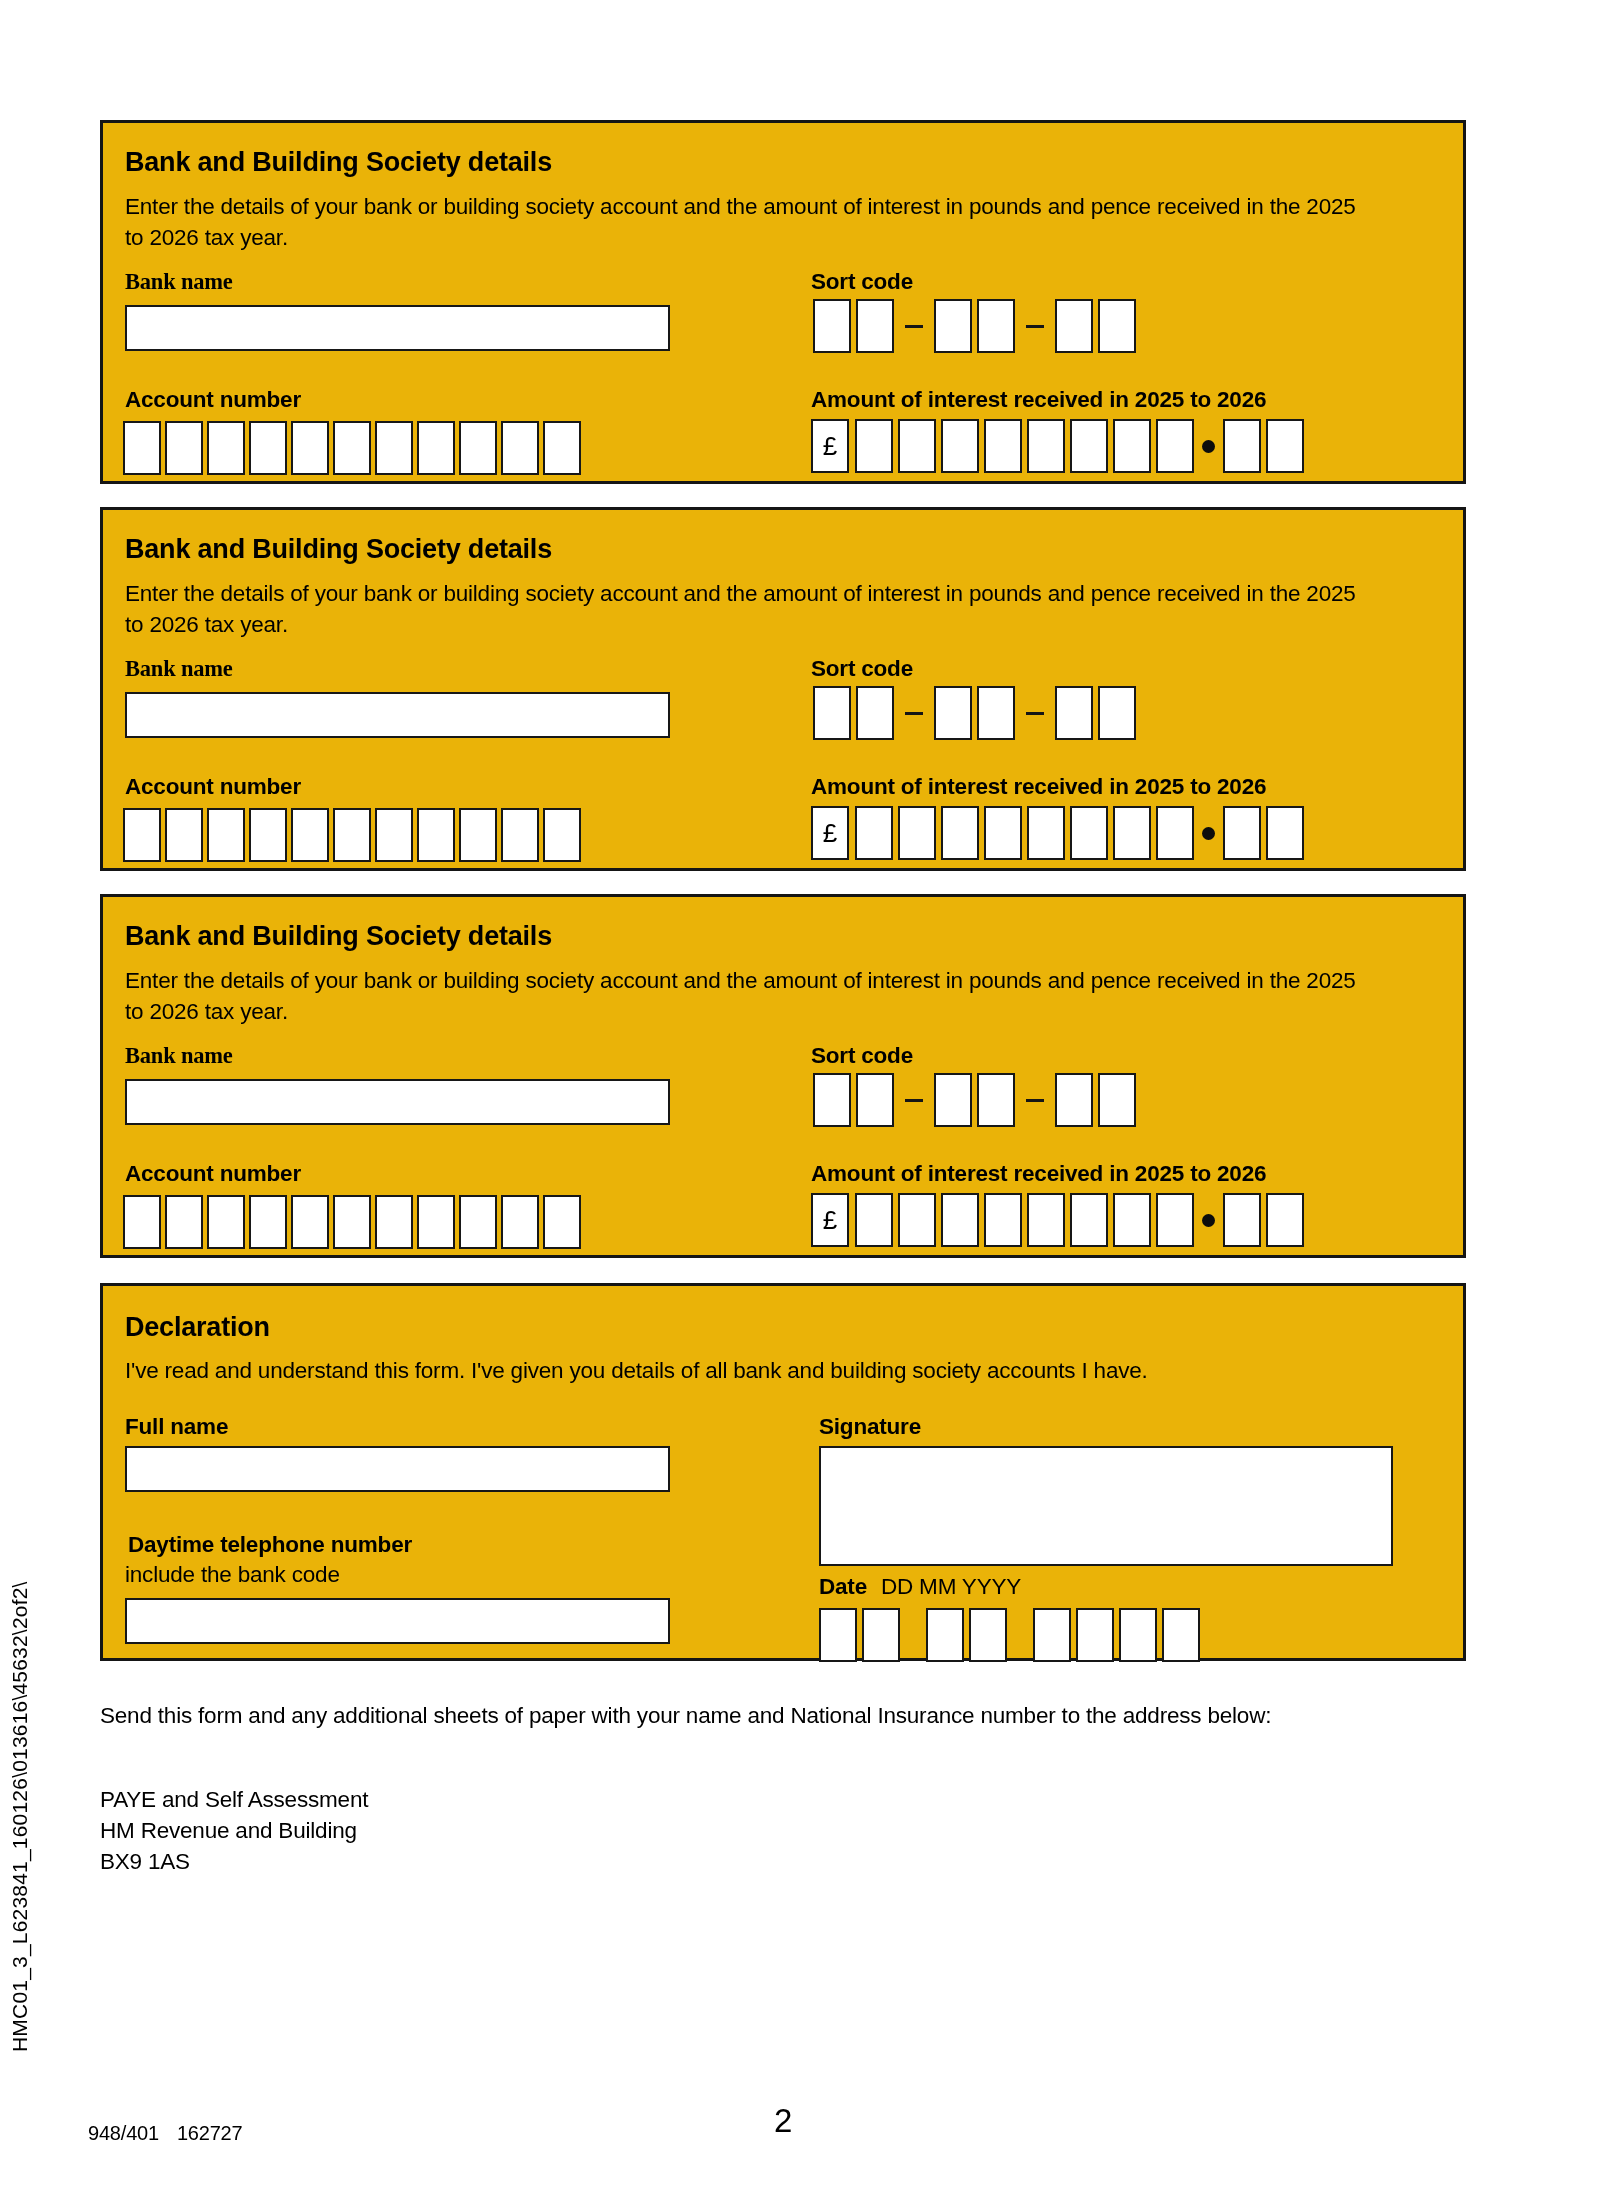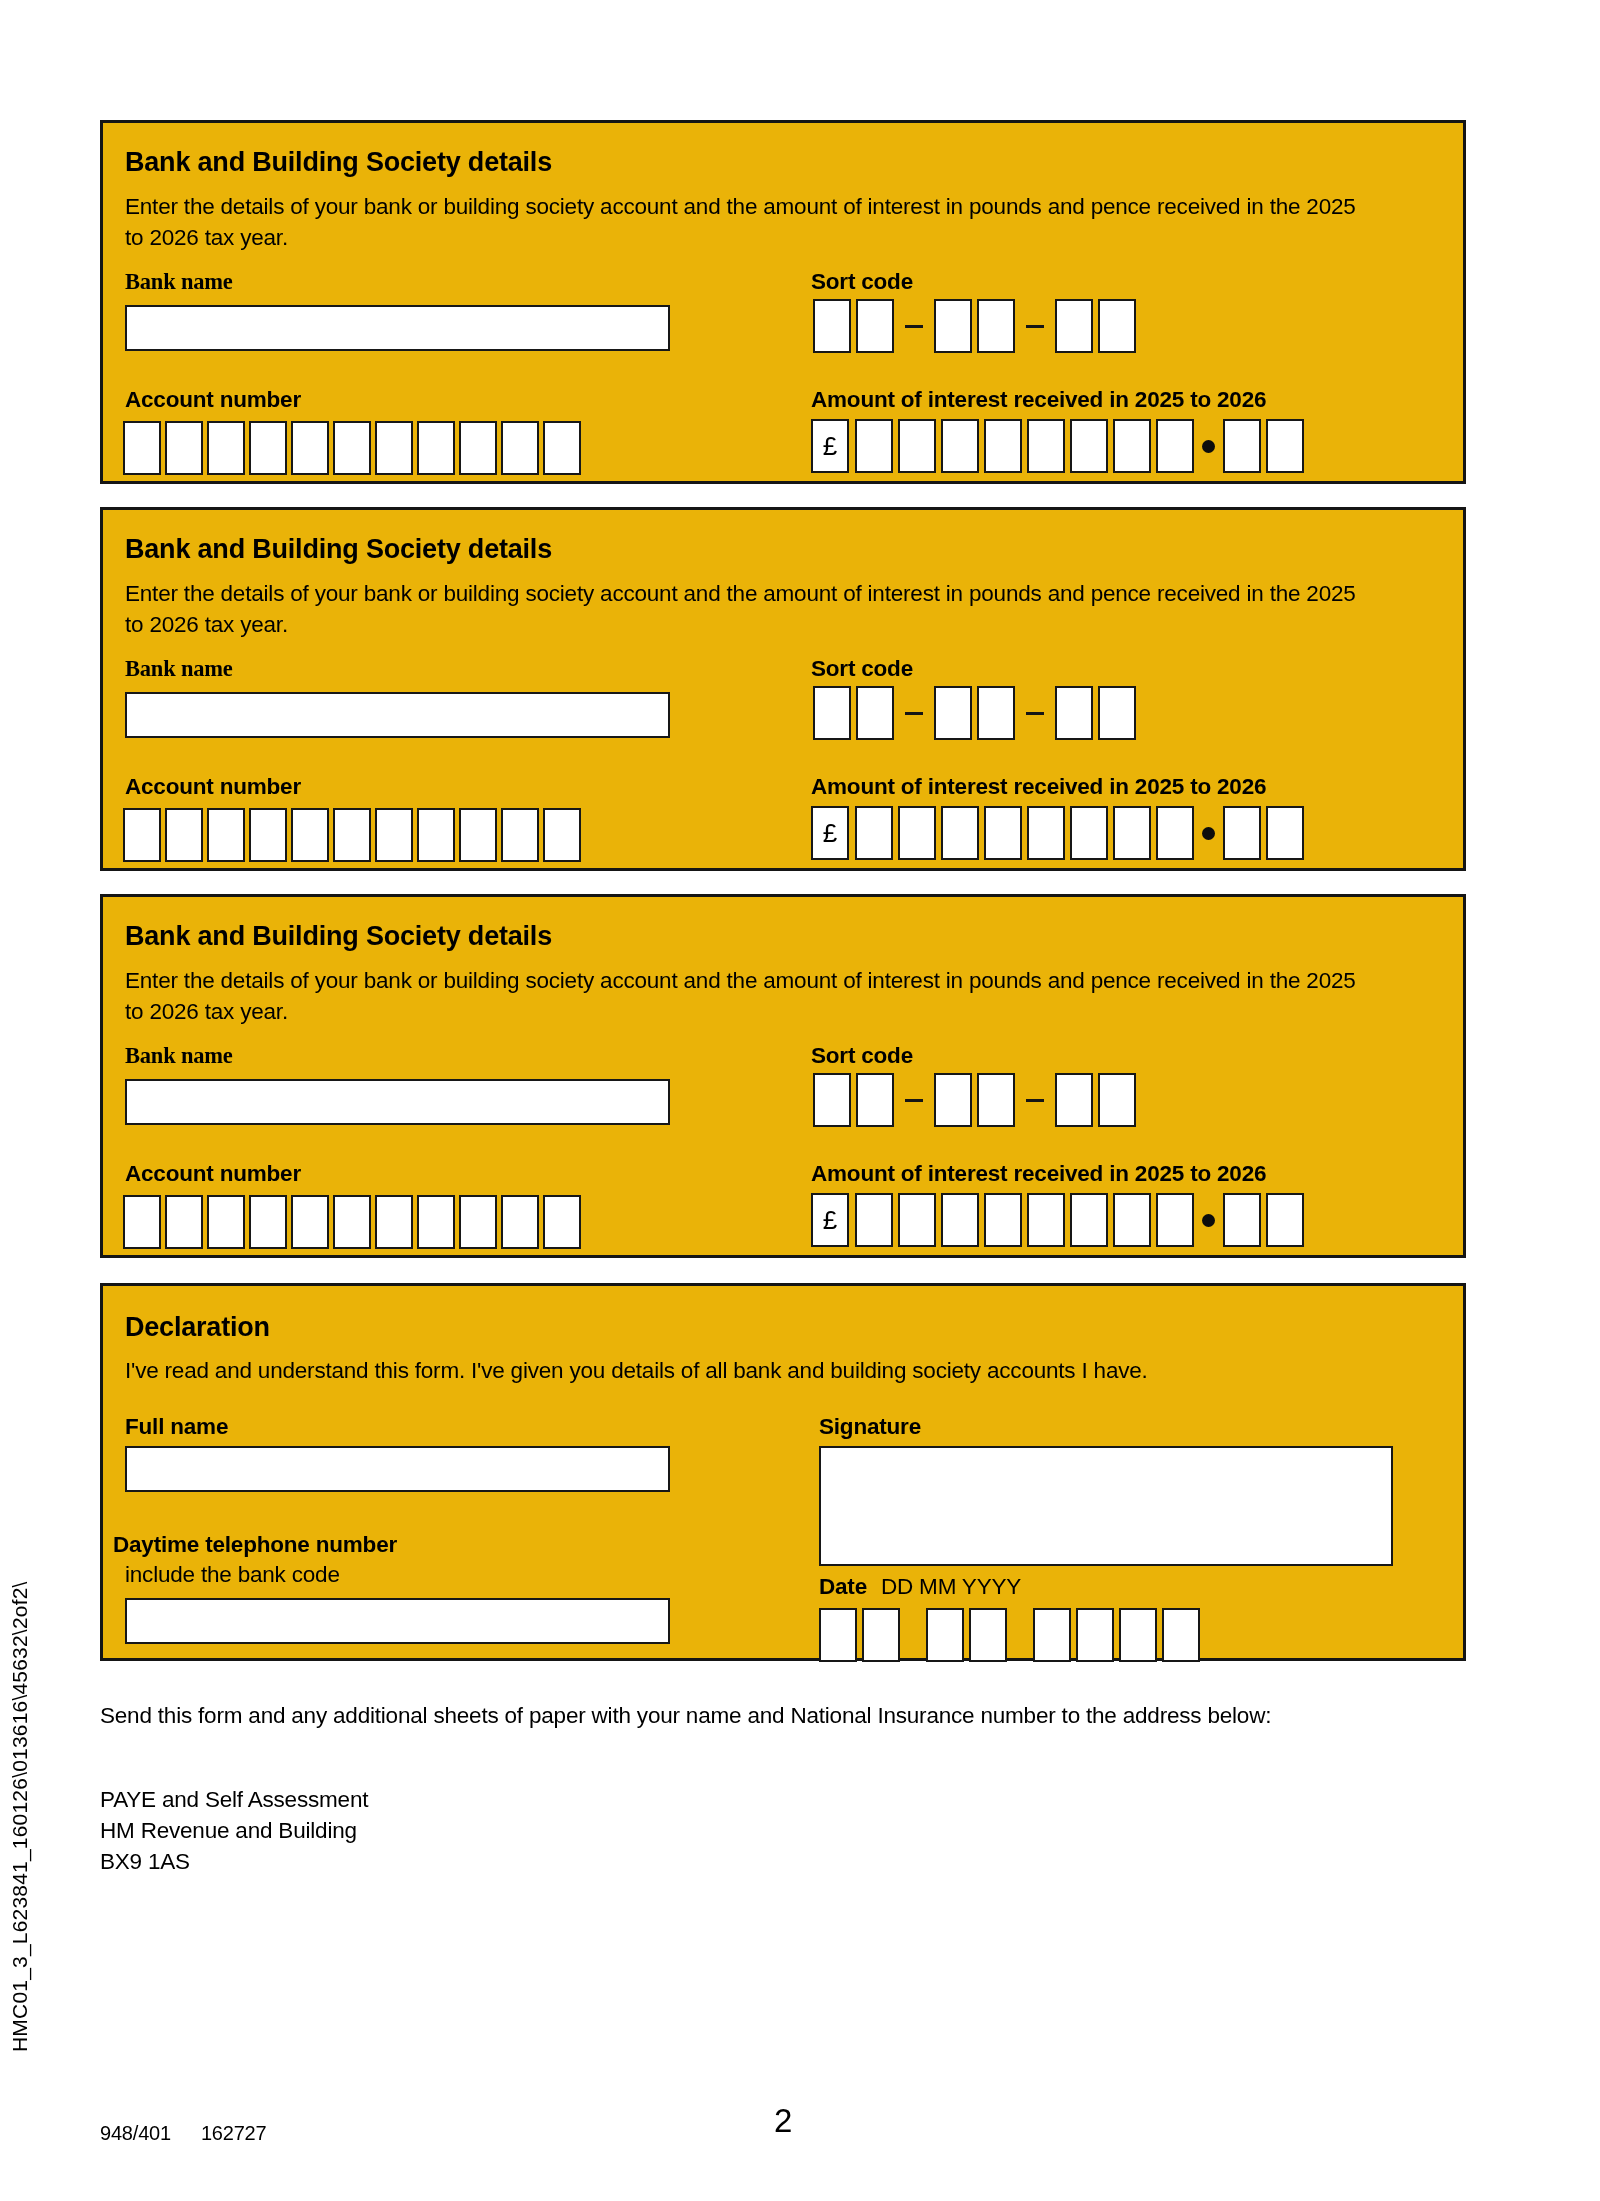--- a/index.html
+++ b/index.html
@@ -39,34 +39,34 @@
   .account-row{position:absolute;left:20px;top:298px;display:flex;gap:4px;}
   .amount-row{position:absolute;left:708px;top:296px;display:flex;align-items:center;gap:6px;}
   .pound-cell{font-size:26px;font-weight:400;}
   .dot{width:13px;height:13px;border-radius:50%;background:#0c0c0c;margin:0 2px;flex:0 0 auto;}
   .decl-heading{position:absolute;left:22px;top:26px;margin:0;font-size:27px;font-weight:700;}
   .decl-text{position:absolute;left:22px;top:72px;margin:0;width:1300px;font-size:22.5px;}
   .fullname-label{left:22px;top:128px;}
   .signature-label{left:716px;top:128px;}
   .fullname-field{left:22px;top:160px;width:545px;height:46px;}
   .signature-field{left:716px;top:160px;width:574px;height:120px;}
-  .phone-label{left:10px;top:246px;}
+  .phone-label{left:25px;top:246px;}
   .phone-hint{left:22px;top:276px;}
   .phone-field{left:22px;top:312px;width:545px;height:46px;}
   .date-label-row{position:absolute;left:716px;top:288px;font-size:22.5px;white-space:nowrap;}
   .date-label-row .b{font-weight:700;margin-right:14px;}
   .date-row{position:absolute;left:716px;top:322px;display:flex;gap:26px;}
   .send-note{position:absolute;left:100px;top:1700px;margin:0;width:1255px;font-size:22.5px;line-height:32px;}
   .address{position:absolute;left:100px;top:1784px;font-size:22.5px;line-height:31px;}
   .side-code{
     position:absolute;left:8px;top:2052px;font-size:21px;white-space:nowrap;
     transform:rotate(-90deg);transform-origin:0 0;letter-spacing:0.2px;
   }
   .ref-row{position:absolute;left:88px;top:2122px;font-size:20px;}
-  .ref-row span{margin-right:18px;margin-left:12px;}
+  .ref-row span{margin-right:18px;}
   .page-num{position:absolute;left:100px;top:2102px;width:1366px;text-align:center;font-size:33px;}
 </style>
 </head>
 <body>
 
 <div class="page">
 
   <section class="box-section" id="sec1">
     <h2 class="sec-heading">Bank and Building Society details</h2>
     <p class="sec-desc">Enter the details of your bank or building society account and the amount of interest in pounds and pence received in the 2025 to 2026 tax year.</p>

